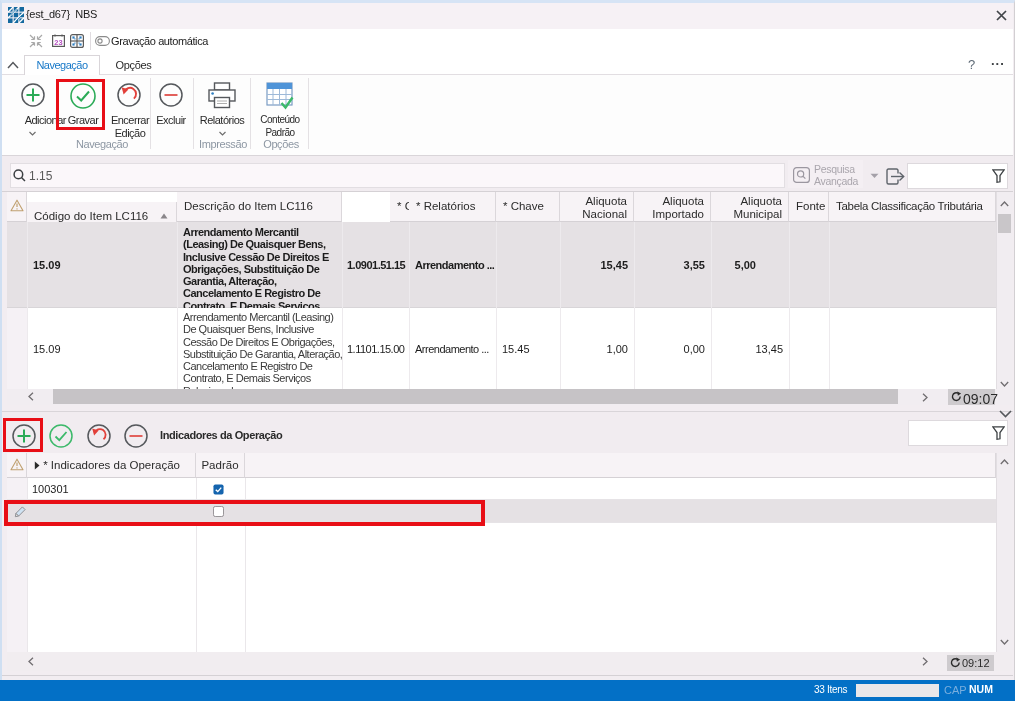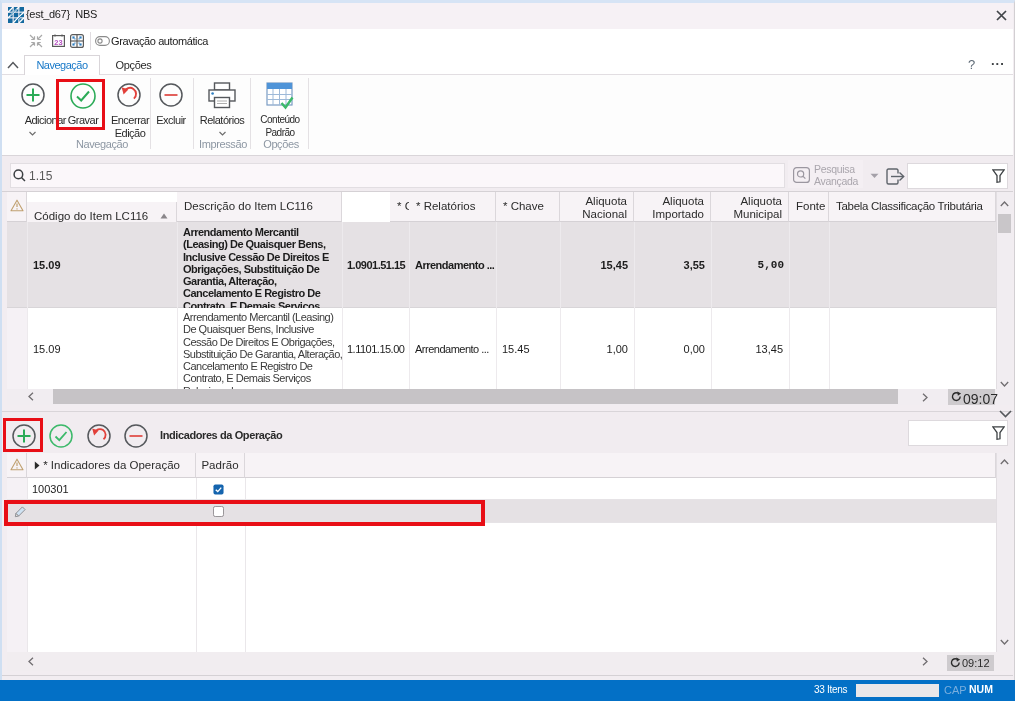--- a/index.html
+++ b/index.html
@@ -244,21 +244,21 @@
 <div class="abs" style="left:711px;top:222px;width:1px;height:167px;background:#edeaed;"></div>
 <div class="abs" style="left:789px;top:222px;width:1px;height:167px;background:#edeaed;"></div>
 <div class="abs" style="left:829px;top:222px;width:1px;height:167px;background:#edeaed;"></div>
 
 <div class="cell" style="left:33px;top:259px;font-weight:bold;">15.09</div>
 <div class="cell" style="left:183px;top:226px;font-weight:bold;line-height:12.3px;white-space:nowrap;letter-spacing:-0.5px;">Arrendamento Mercantil<br>(Leasing) De Quaisquer Bens,<br>Inclusive Cessão De Direitos E<br>Obrigações, Substituição De<br>Garantia, Alteração,<br>Cancelamento E Registro De<br><span style="display:inline-block;height:8px;overflow:hidden;vertical-align:top;">Contrato, E Demais Serviços</span></div>
 <div class="cell" style="left:347px;top:259px;font-weight:bold;letter-spacing:-0.5px;text-align:right;">1.0901.51.15</div>
 <div class="cell" style="left:415px;top:259px;font-weight:bold;letter-spacing:-0.5px;">Arrendamento ...</div>
 <div class="cell" style="left:560px;top:259px;width:68px;text-align:right;font-weight:bold;">15,45</div>
 <div class="cell" style="left:634px;top:259px;width:71px;text-align:right;font-weight:bold;">3,55</div>
-<div class="cell" style="left:712px;top:259px;width:72px;text-align:right;font-weight:bold;font-family:Liberation Mono, monospace;">5,00</div>
+<div class="cell" style="left:684px;top:259px;width:72px;text-align:right;font-weight:bold;">5,00</div>
 
 <div class="cell" style="left:33px;top:343px;">15.09</div>
 <div class="cell" style="left:183px;top:311px;line-height:12.3px;color:#3a3a3a;white-space:nowrap;letter-spacing:-0.5px;">Arrendamento Mercantil (Leasing)<br>De Quaisquer Bens, Inclusive<br>Cessão De Direitos E Obrigações,<br>Substituição De Garantia, Alteração,<br>Cancelamento E Registro De<br>Contrato, E Demais Serviços<br><span style="display:inline-block;height:5px;overflow:hidden;vertical-align:top;">Relacionados.</span></div>
 <div class="cell" style="left:347px;top:343px;letter-spacing:-0.5px;">1.1101.15.00</div>
 <div class="cell" style="left:415px;top:343px;letter-spacing:-0.5px;">Arrendamento ...</div>
 <div class="cell" style="left:502px;top:343px;">15.45</div>
 <div class="cell" style="left:560px;top:343px;width:68px;text-align:right;">1,00</div>
 <div class="cell" style="left:634px;top:343px;width:71px;text-align:right;">0,00</div>
 <div class="cell" style="left:711px;top:343px;width:72px;text-align:right;padding-left:44px;">13,45</div>
 

